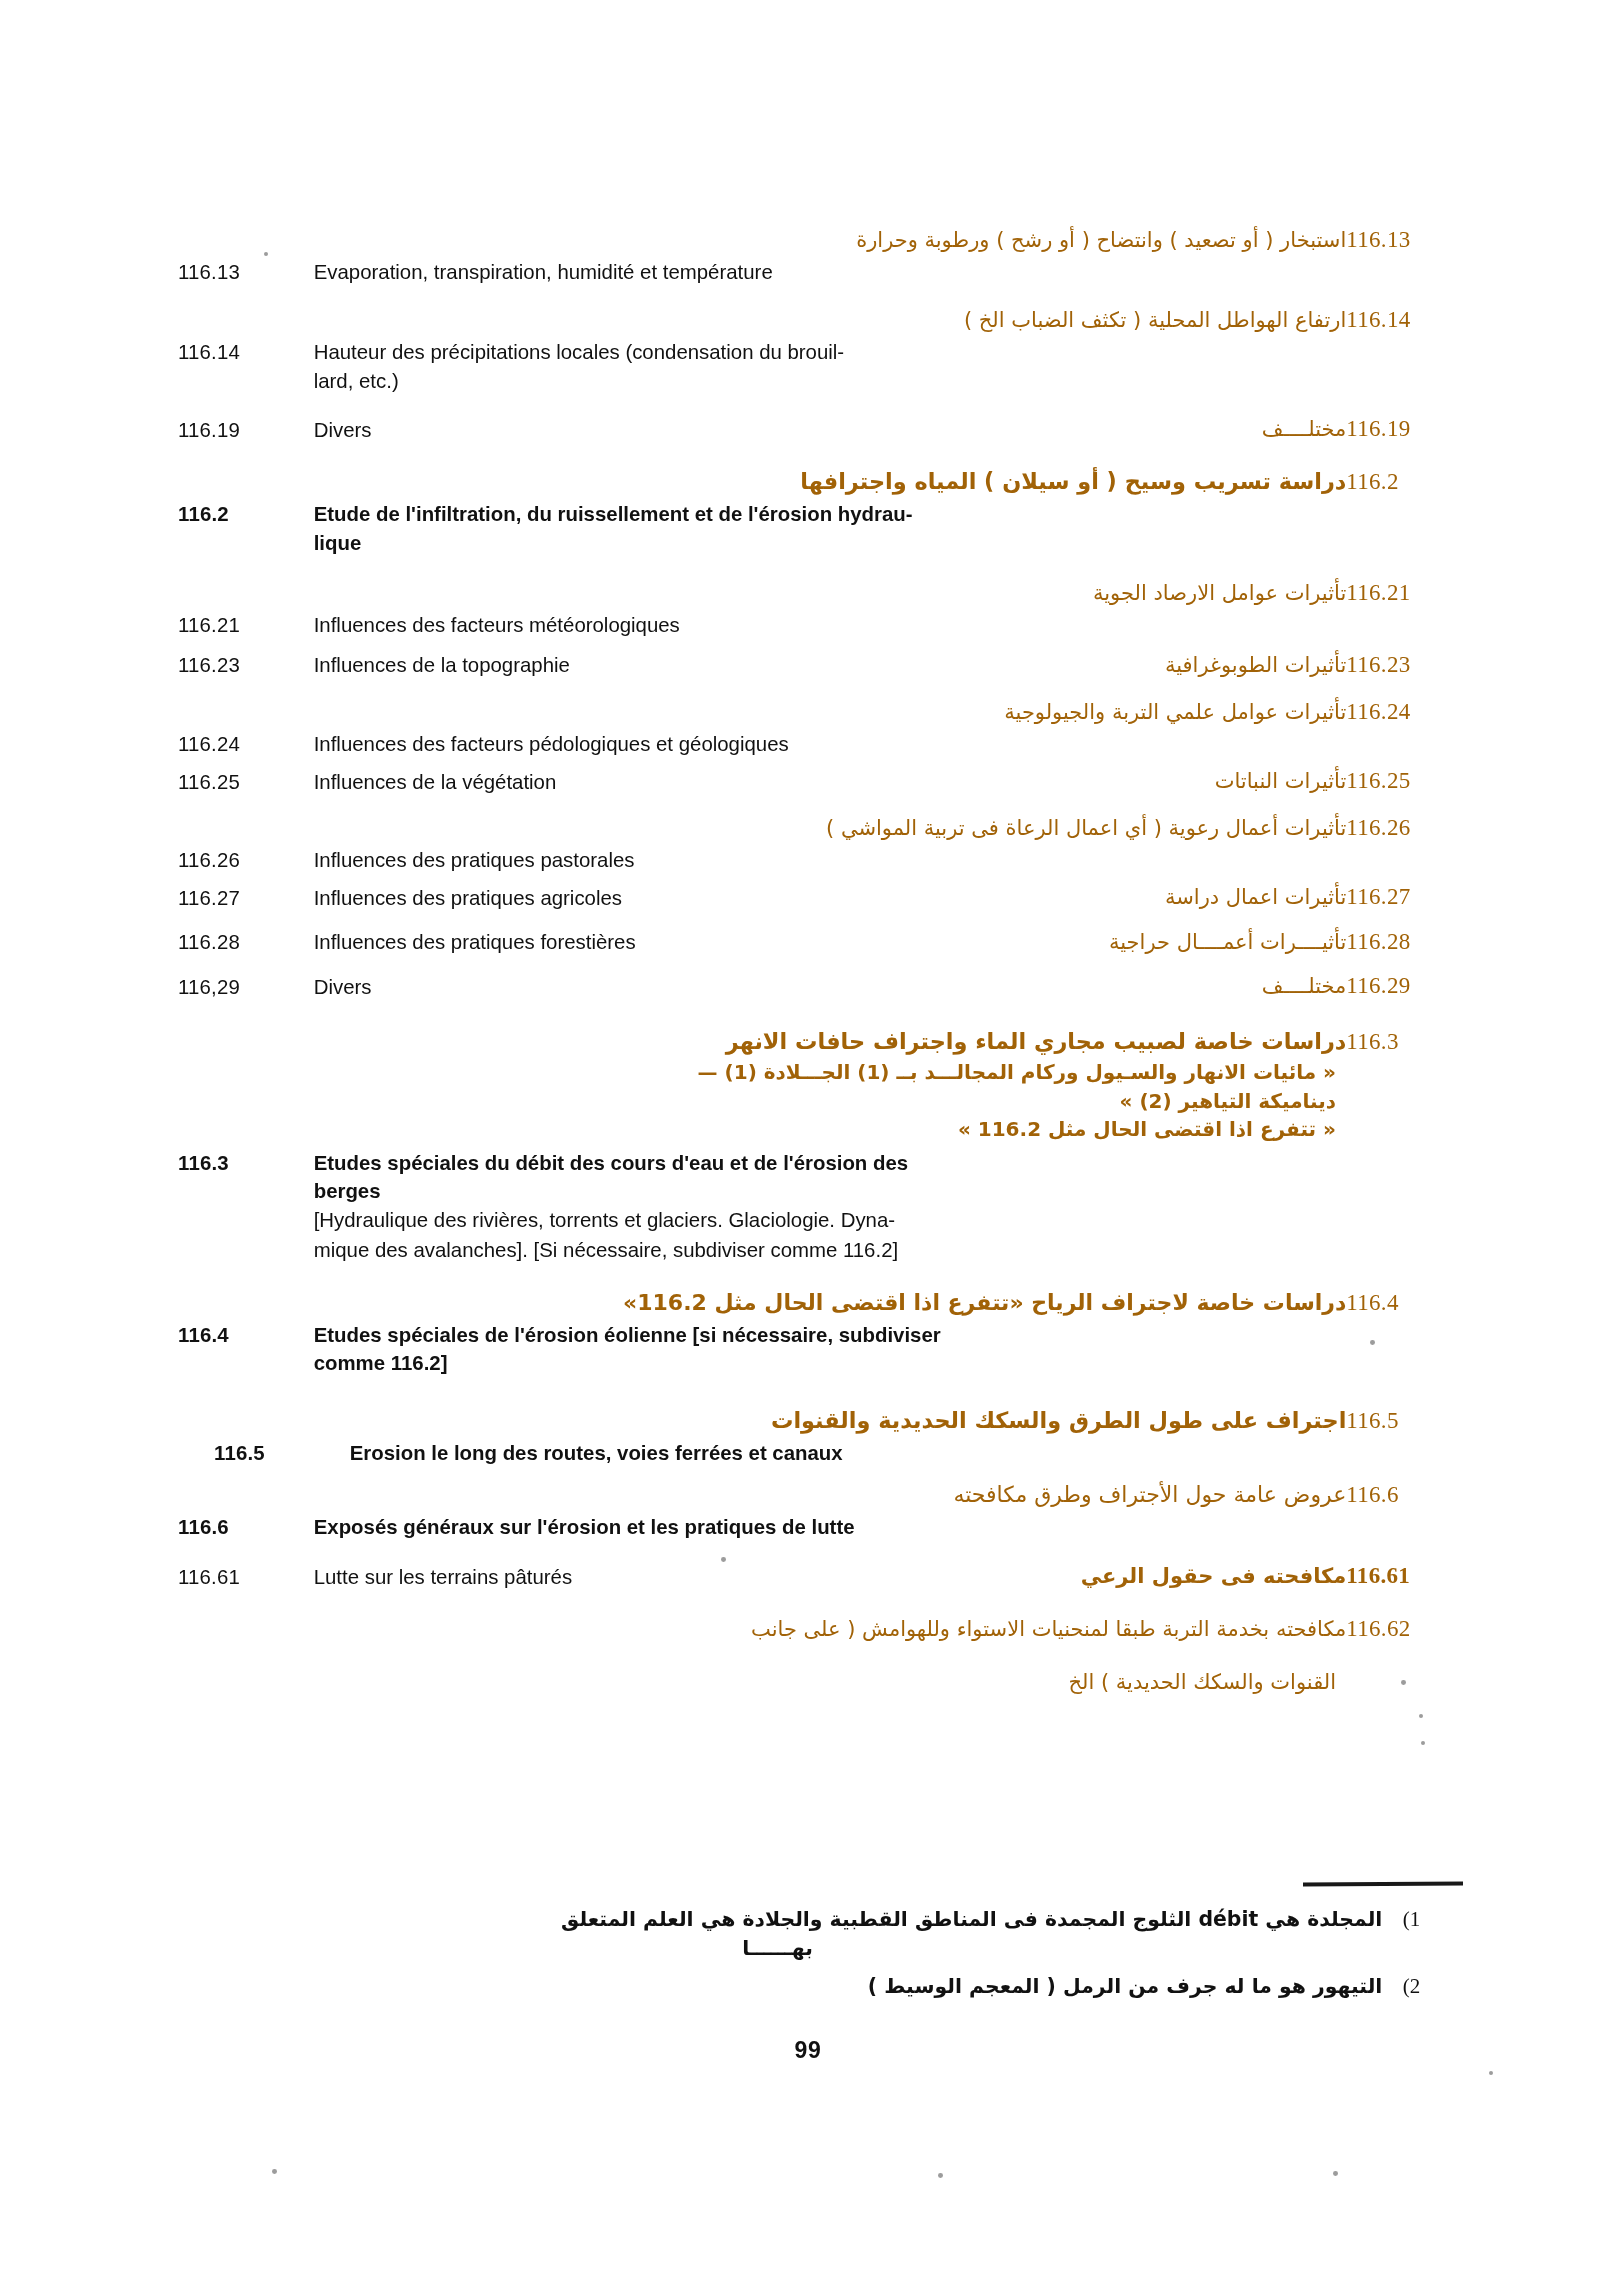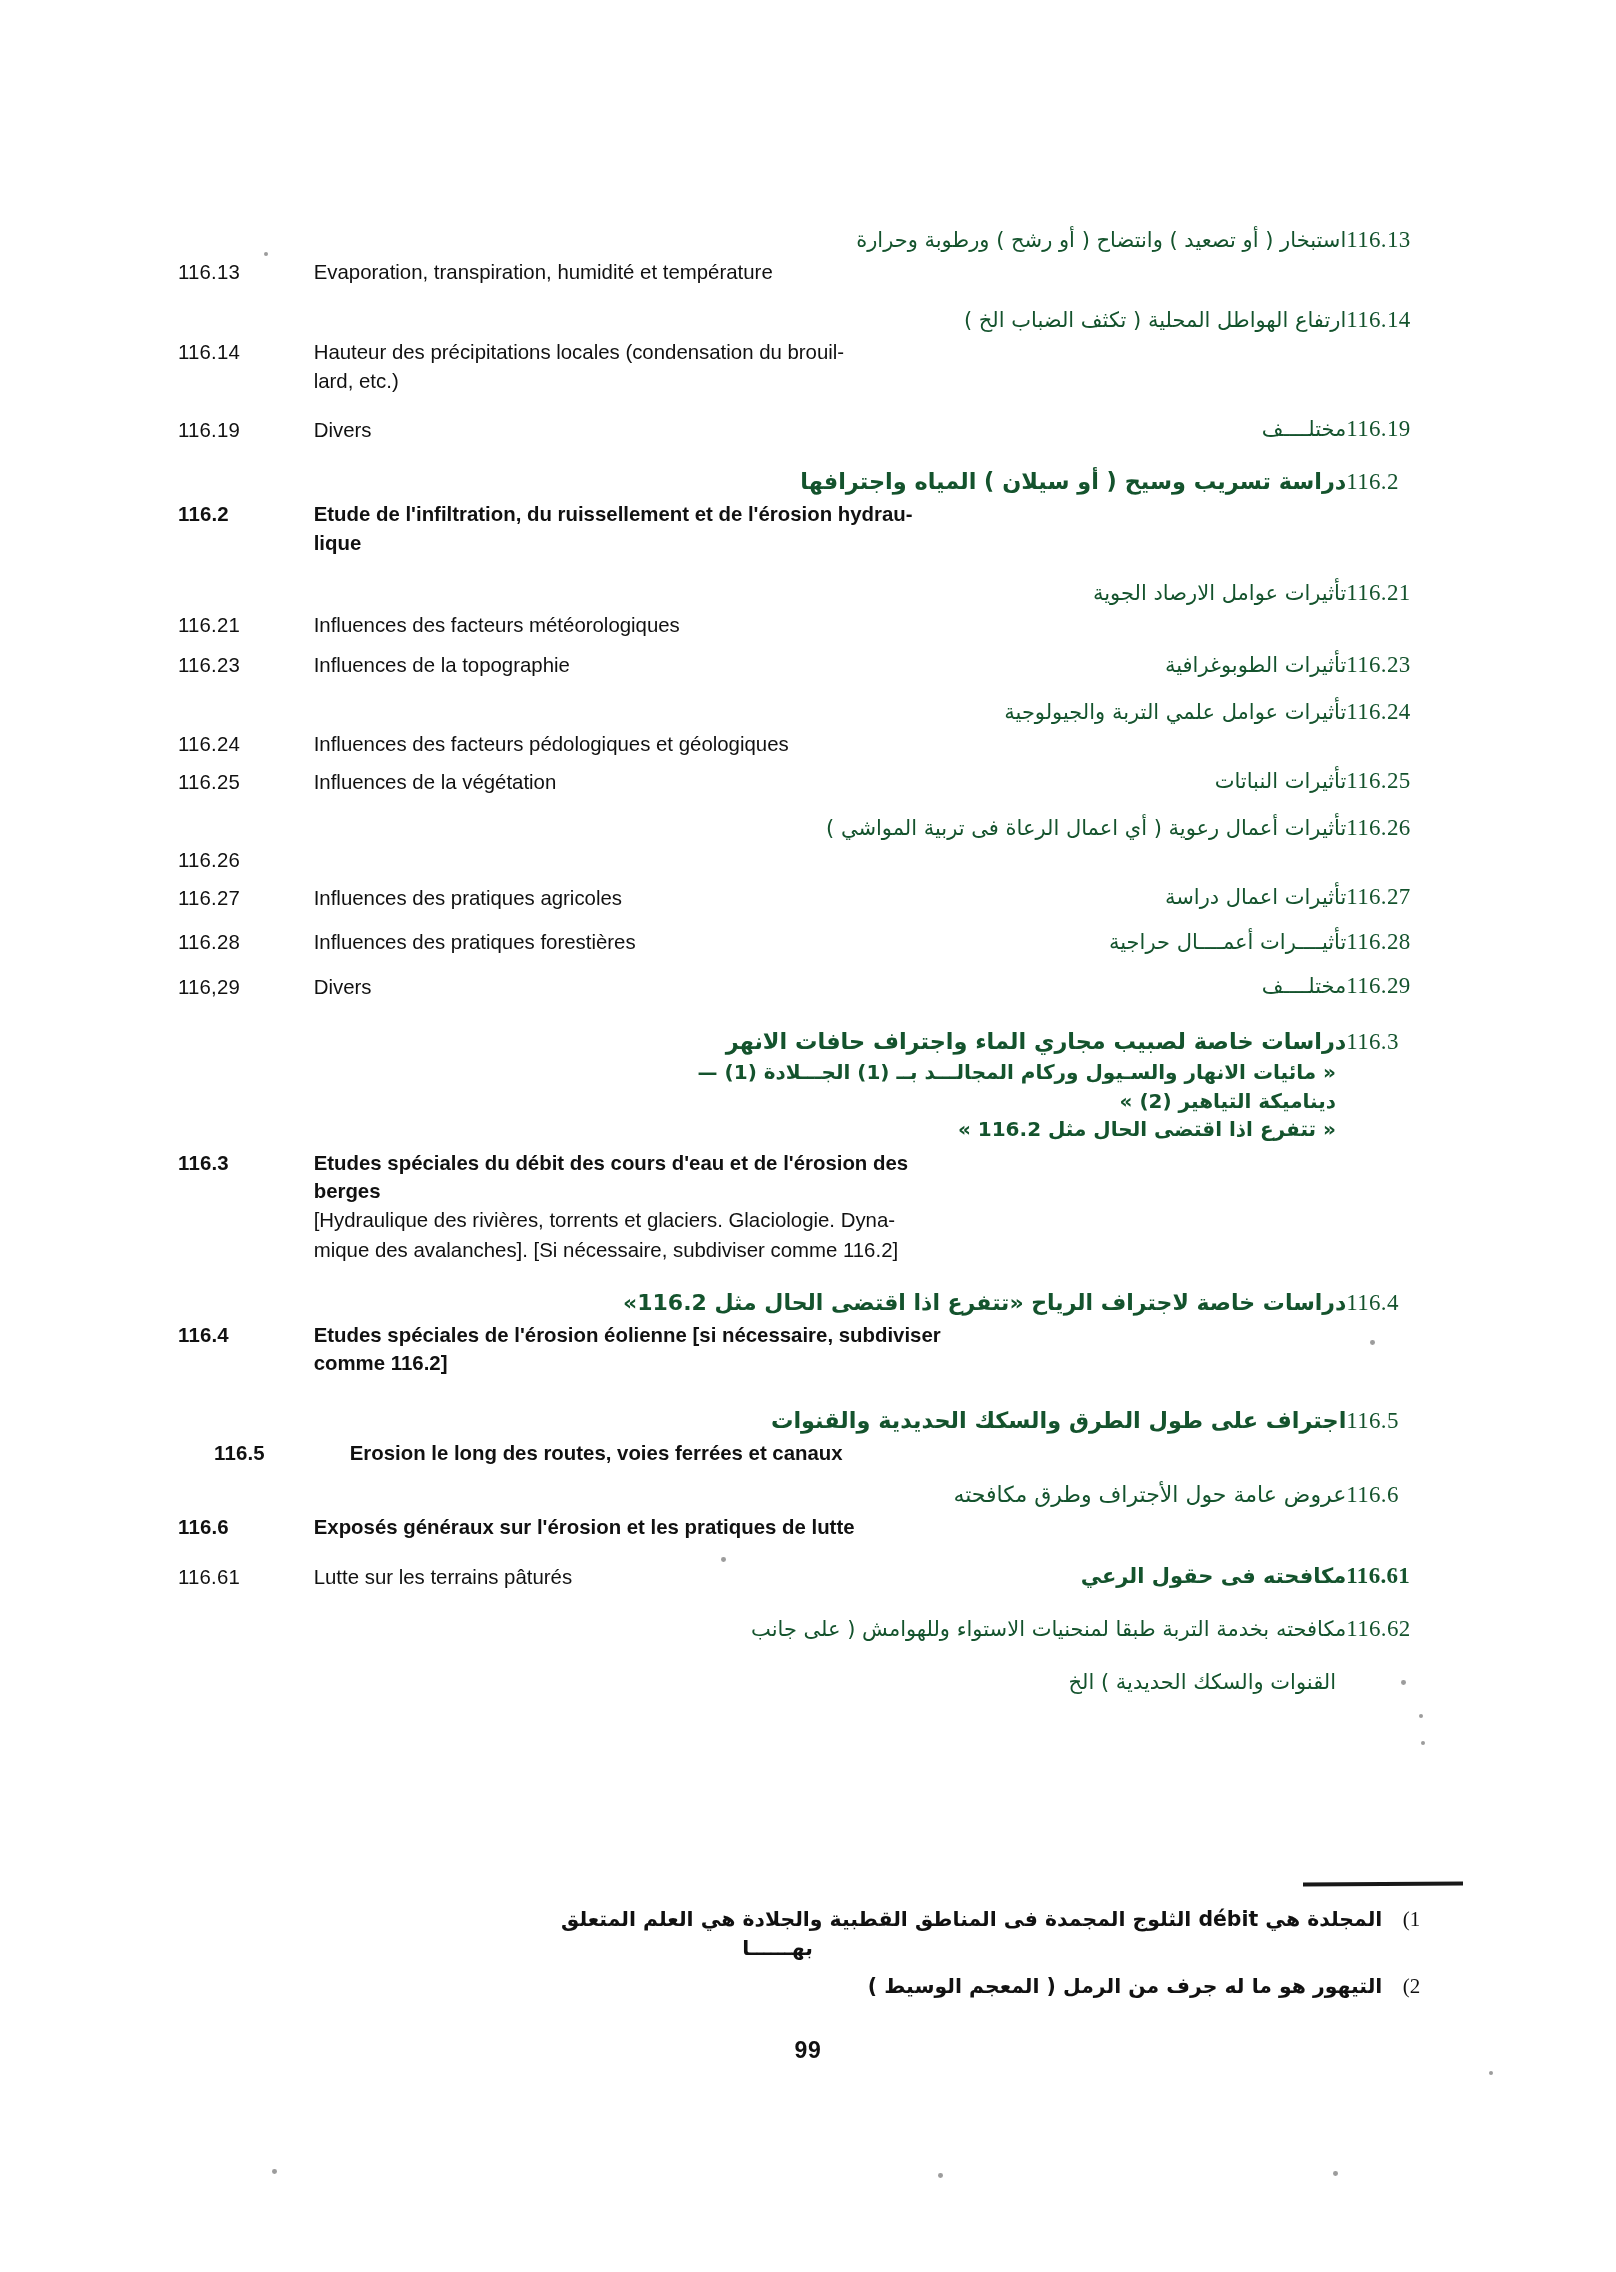--- a/index.html
+++ b/index.html
@@ -31,21 +31,21 @@
   .entry {
     position: relative;
     margin-bottom: 9.5px;
   }
   .ar-line {
     direction: rtl;
     text-align: right;
     font-family: "DejaVu Sans", sans-serif;
     font-size: 21px;
     line-height: 1.42;
-    color: #14532d;
+    color: #a16207;
     padding-right: 0;
     white-space: nowrap;
   }
   .ar-num {
     display: inline-block;
     font-family: "Liberation Serif", serif;
     font-size: 23px;
     letter-spacing: 0.3px;
     min-width: 79px;
     text-align: left;
@@ -255,20 +255,21 @@
         <span class="fr-txt">Influences de la végétation</span>
       </div>
     </div>
 
     <div class="entry" style="margin-top:9.5px;">
       <div class="ar-line">
         <span class="ar-num">116.26</span><span class="ar-txt">تأثيرات أعمال رعوية ( أي اعمال الرعاة فى تربية المواشي )</span>
       </div>
       <div class="fr-line">
         <span class="fr-num">116.26</span>
+        <span class="fr-txt">Influences des pratiques pastorales</span>
       </div>
     </div>
 
     <div class="entry band" style="margin-top:9.5px;height:35px;">
       <div class="ar-line" style="top:-2.7px;">
         <span class="ar-num">116.27</span><span class="ar-txt">تأثيرات اعمال دراسة</span>
       </div>
       <div class="fr-line">
         <span class="fr-num">116.27</span>
         <span class="fr-txt">Influences des pratiques agricoles</span>

